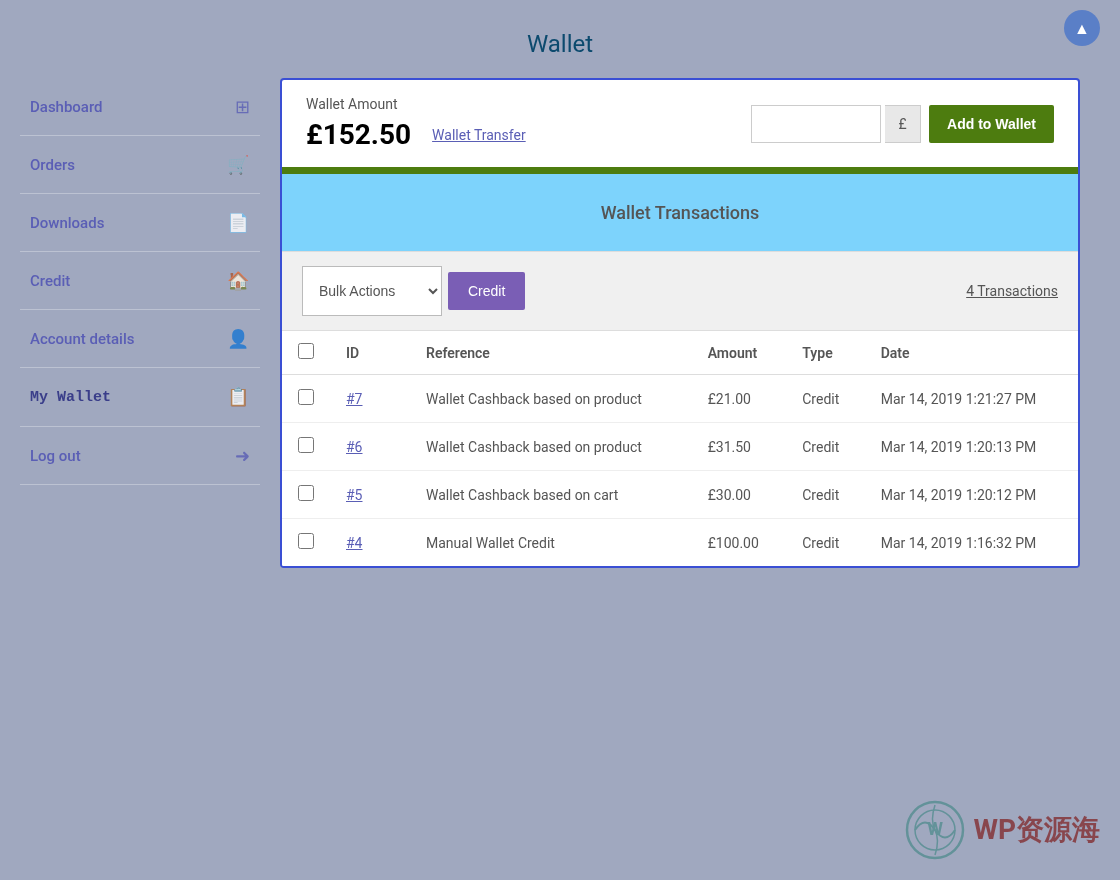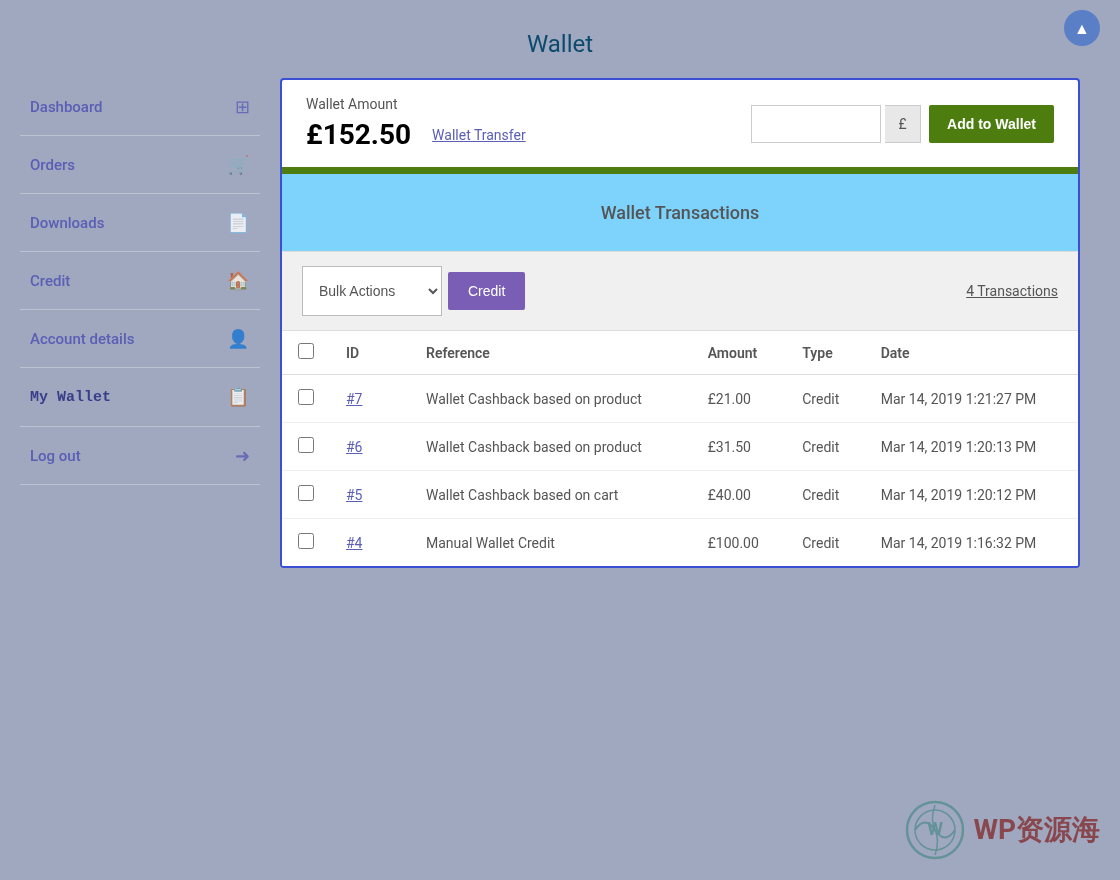--- a/index.html
+++ b/index.html
@@ -388,21 +388,21 @@
     <td>Mar 14, 2019 1:20:13 PM</td>
   </tr>
               <tr>
     <td class="col-checkbox">
       <input type="checkbox" class="row-checkbox" style="">
     </td>
     <td class="col-id">
       <a class="id-link">#5</a>
     </td>
     <td>Wallet Cashback based on cart</td>
-    <td>£40.00</td>
+    <td>£30.00</td>
     <td>Credit</td>
     <td>Mar 14, 2019 1:20:12 PM</td>
   </tr>
               <tr>
     <td class="col-checkbox">
       <input type="checkbox" class="row-checkbox" style="">
     </td>
     <td class="col-id">
       <a class="id-link">#4</a>
     </td>

